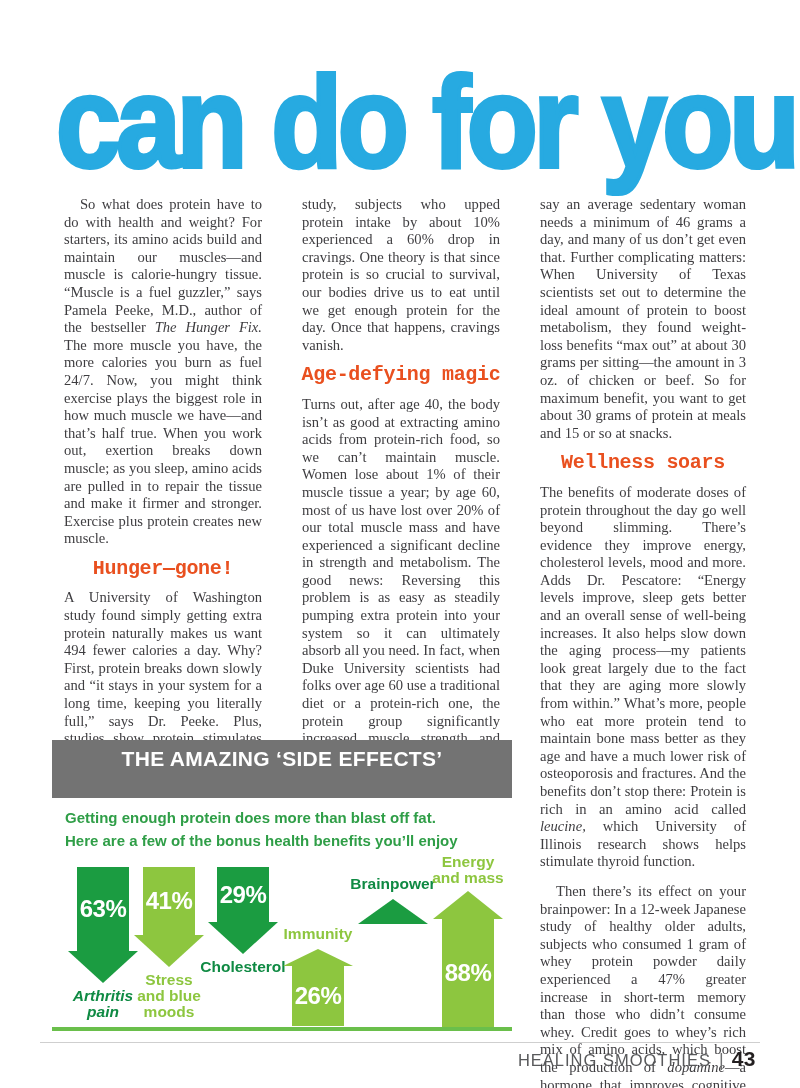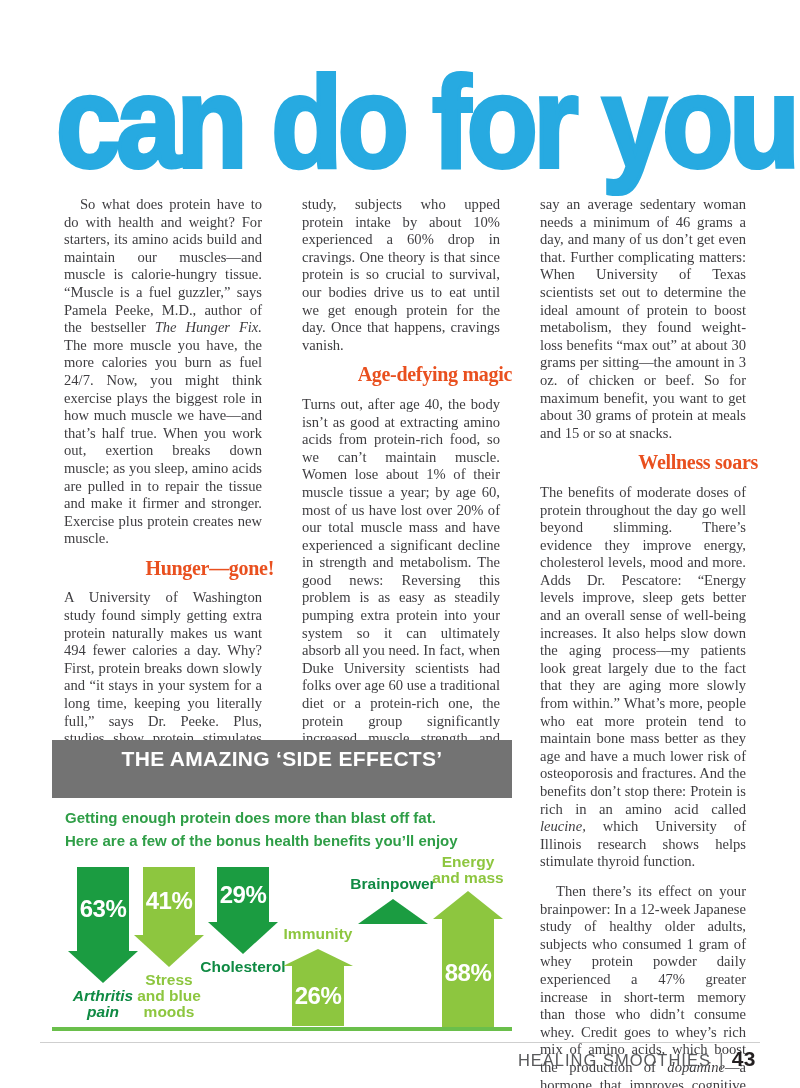--- a/index.html
+++ b/index.html
@@ -12,22 +12,22 @@
     letter-spacing:-5px;color:#27aae1;-webkit-text-stroke:4px #27aae1;transform-origin:left top;}
 
   
   .col{position:absolute;top:184px;font-size:14.6px;line-height:17.6px;text-align:justify;}
   .col1{left:52px;width:222px;}
   .col2{left:290px;width:222px;}
   .col3{left:528px;width:230px;}
   .col p{margin:12px;font-family:Liberation Serif, serif;}
   .indent{text-indent:16px;}
   .it{font-style:italic;}
-  .subhead{font-family:Liberation Serif, serif;font-weight:bold;font-size:20px;
-    color:#e9501f;margin:9px 0 4px 0;letter-spacing:-0.3px;text-align:right;}
+  .subhead{font-family:Liberation Mono, monospace;font-weight:bold;font-size:20px;
+    color:#e9501f;margin:9px 0 4px 0;letter-spacing:-0.3px;text-align:center;}
   .endmark{display:inline-block;width:11px;height:11px;background:#3cb54a;margin-left:5px;vertical-align:baseline;}
 
   
   .infobox{position:absolute;left:52px;top:740px;width:460px;height:291px;background:#ffffff;
     font-family:"Liberation Sans",sans-serif;}
   .band{position:absolute;left:0;top:0;width:100%;height:58px;background:#737373;
     color:#ffffff;text-align:center;font-weight:bold;font-size:21px;line-height:25px;
     letter-spacing:0.3px;padding-top:6px;box-sizing:border-box;}
   .boxsub{position:absolute;left:13px;top:66px;color:#2f9e47;font-weight:bold;
     font-size:15px;line-height:23px;text-align:left;}

